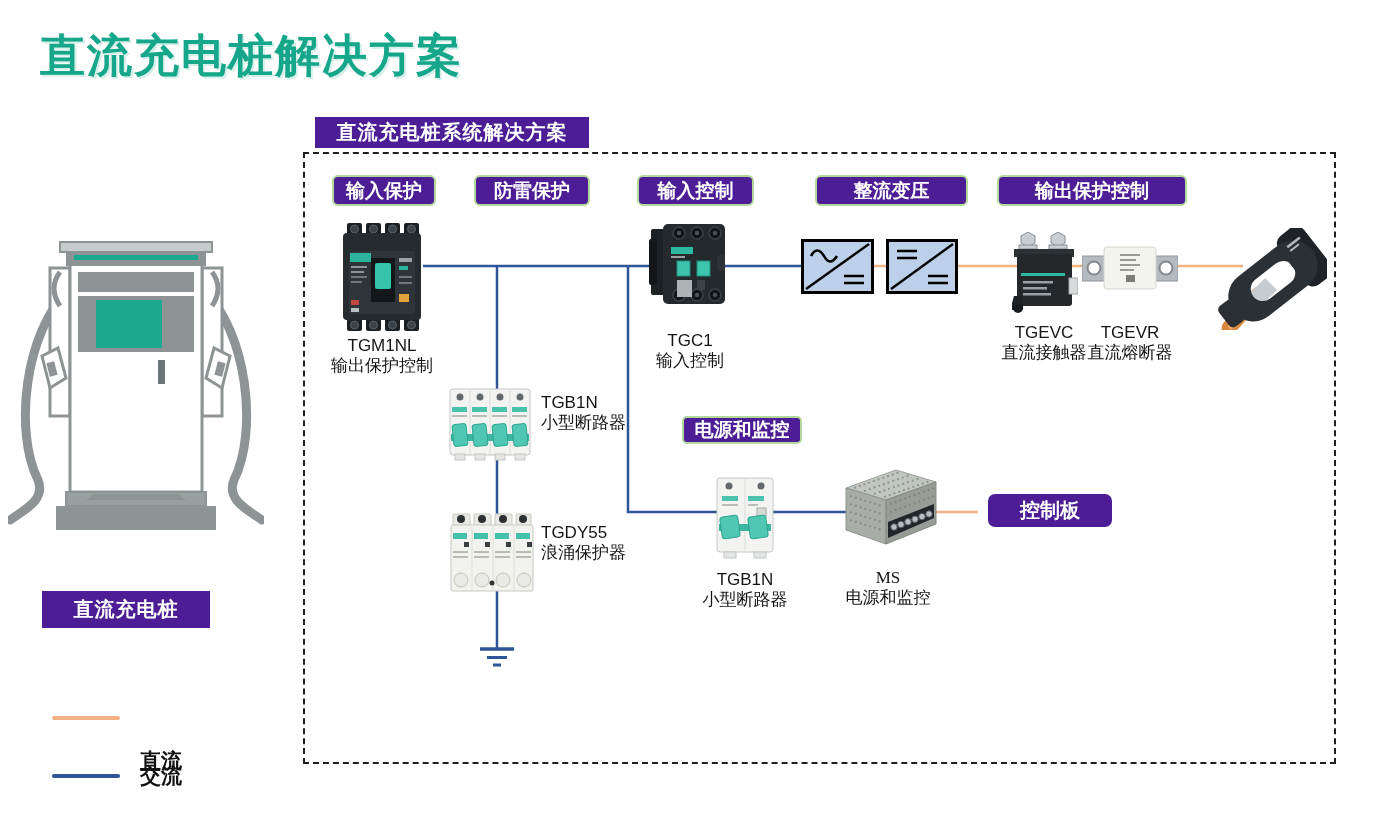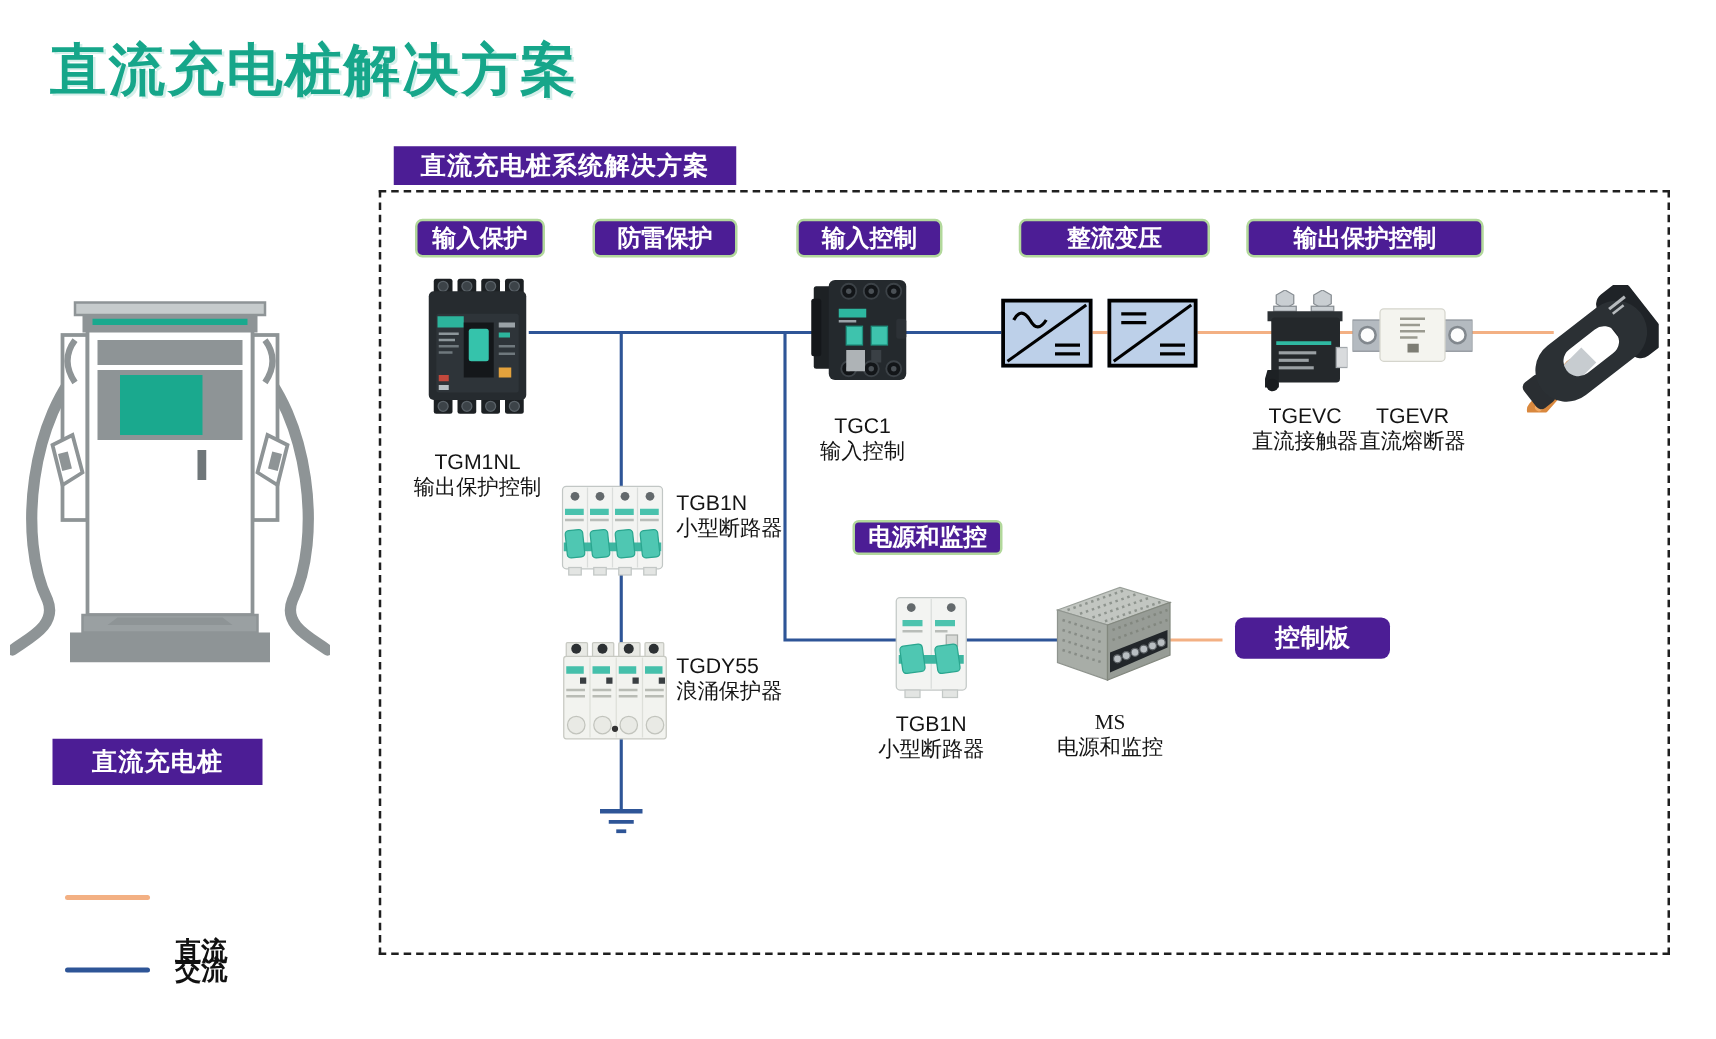--- a/index.html
+++ b/index.html
@@ -98,21 +98,21 @@
   <rect x="13" y="78" width="8" height="5" fill="#c2483c"></rect>
     <rect x="13" y="86" width="8" height="4" fill="#b8bfc3"></rect>
   <rect x="33" y="36" width="24" height="44" fill="#14171a"></rect>
   <rect x="37" y="41" width="16" height="26" rx="2" fill="#35c3ab"></rect>
   <rect x="61" y="36" width="13" height="4" fill="#9aa2a7"></rect>
     <rect x="61" y="44" width="9" height="4" fill="#2cb49c"></rect>
   <rect x="61" y="54" width="13" height="2" fill="#6f787d"></rect>
     <rect x="61" y="60" width="13" height="2" fill="#6f787d"></rect>
   <rect x="61" y="72" width="10" height="8" fill="#e4a23c"></rect>
 </svg>
-<div class="abs plabel center" style="left:306px;top:336px;width:152px;margin-top:24px;">
+<div class="abs plabel center" style="left:306px;top:336px;width:152px;">
   <span>TGM1NL</span>
   <span>输出保护控制</span>
 </div>
 
 <svg class="abs product" style="left:449px;top:382px;" width="82" height="80" viewBox="0 0 82 80">
   <rect x="1" y="7" width="80" height="66" rx="3" fill="#f3f4f2" stroke="#c2c7c5"></rect>
   <g stroke="#dadddb" stroke-width="1">
       <path d="M21,8 V72"></path>
       <path d="M41,8 V72"></path>
       <path d="M61,8 V72"></path>

